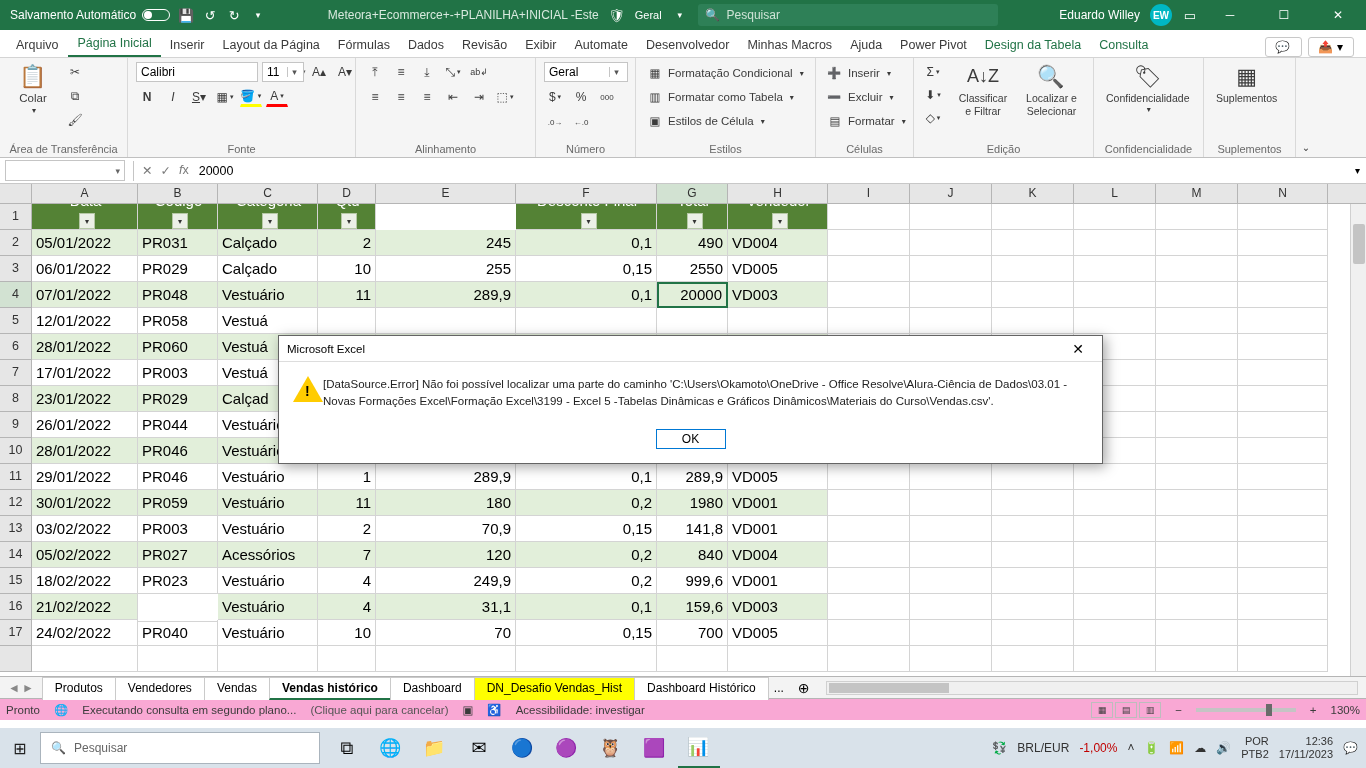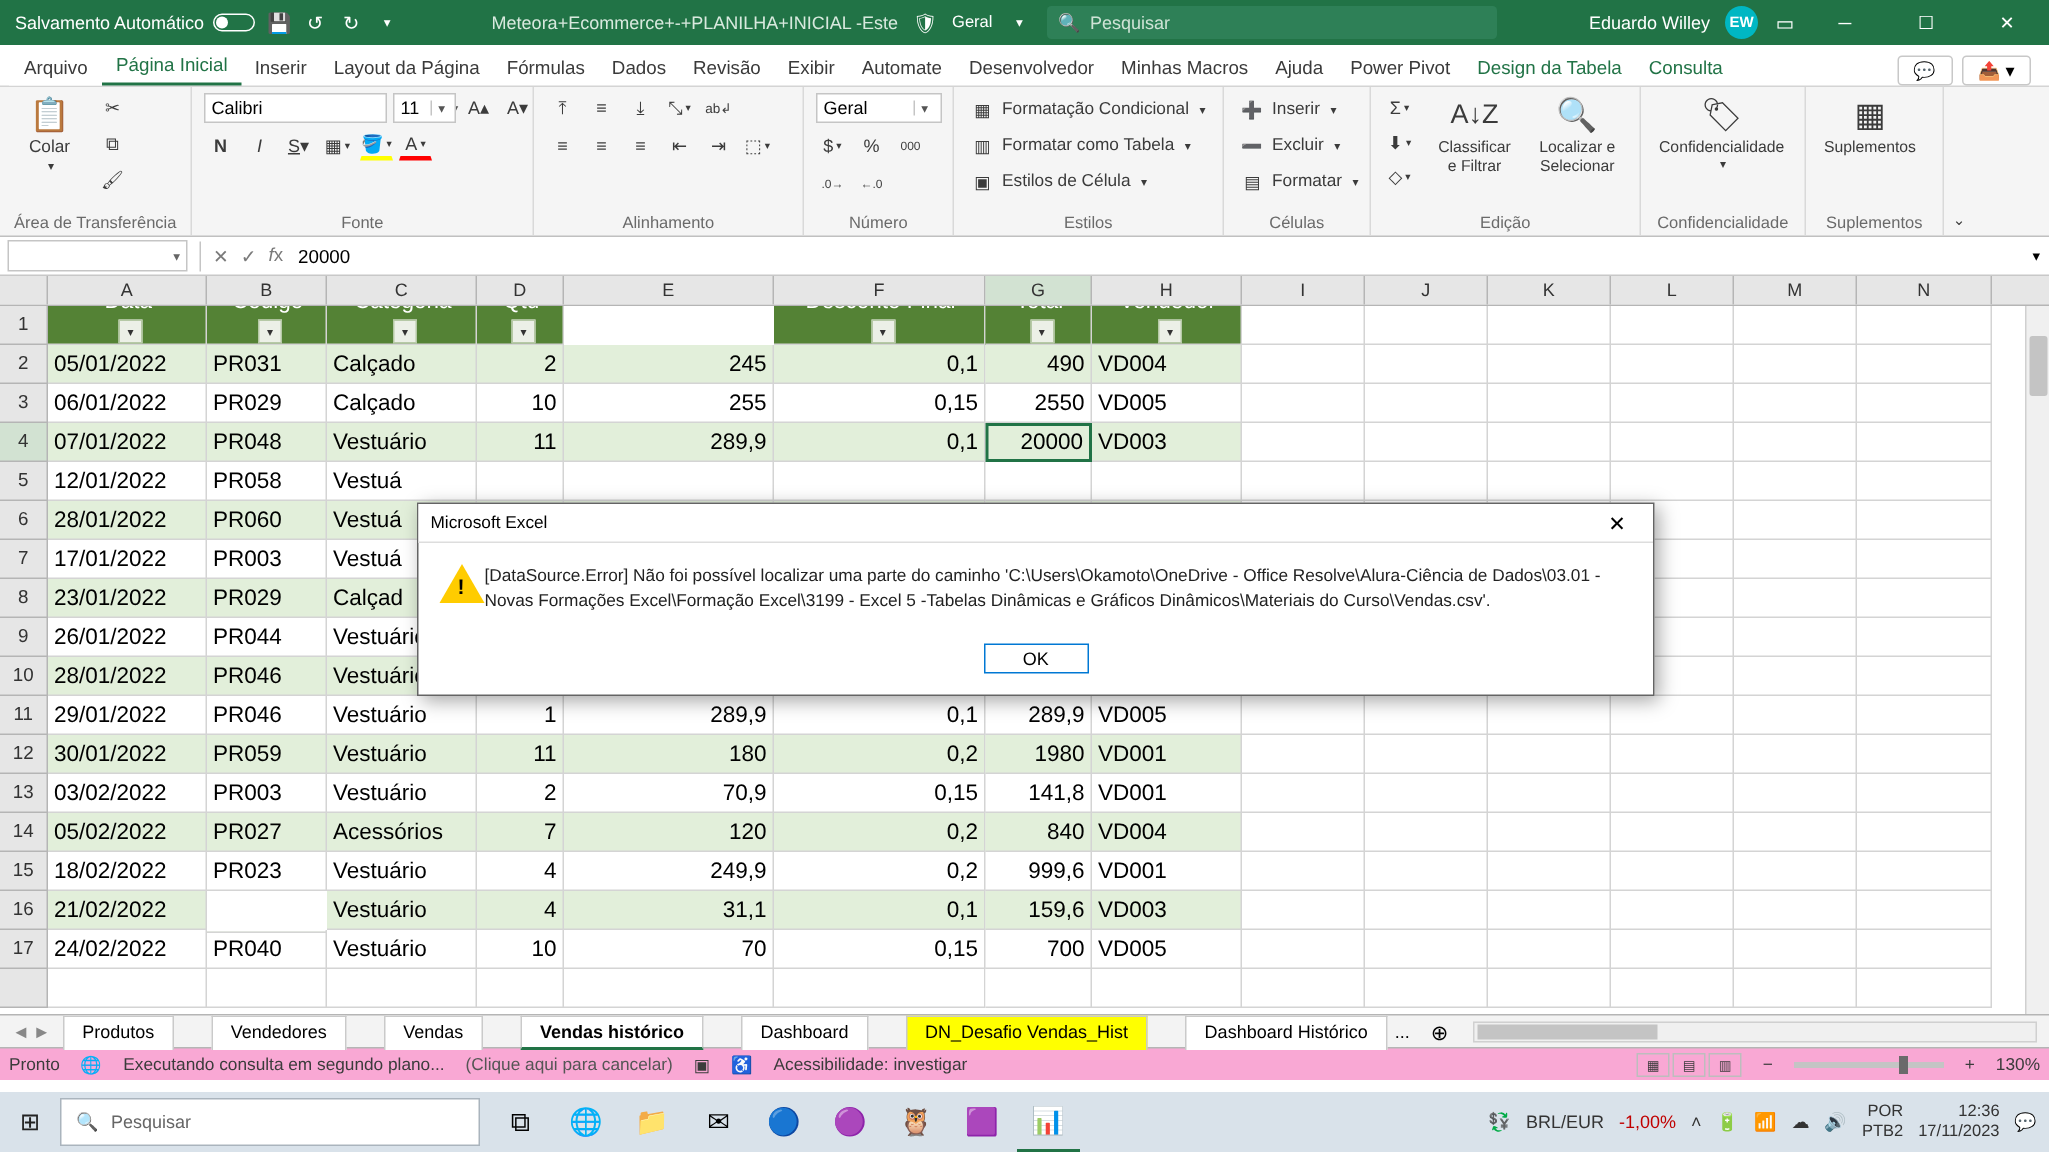--- a/index.html
+++ b/index.html
@@ -729,21 +729,21 @@
   <div class="vscroll">
     <div class="vthumb" style="top:20px; height:40px;"></div>
   </div>
 </div>
 
 <div class="sheet-bar">
   <div class="sheet-nav">
     <span>◄</span>
     <span>►</span>
   </div>
-  <div id="sheet-tabs" style="display:flex;gap:26px;">
+  <div id="sheet-tabs" style="display:flex;">
       <div class="sheet-tab">Produtos</div>
       <div class="sheet-tab">Vendedores</div>
       <div class="sheet-tab">Vendas</div>
       <div class="sheet-tab active">Vendas histórico</div>
       <div class="sheet-tab">Dashboard</div>
       <div class="sheet-tab yellow">DN_Desafio Vendas_Hist</div>
       <div class="sheet-tab">Dashboard Histórico</div>
     </div>
   <span style="padding:0 6px;">...</span>
   <span class="sheet-add">⊕</span>

